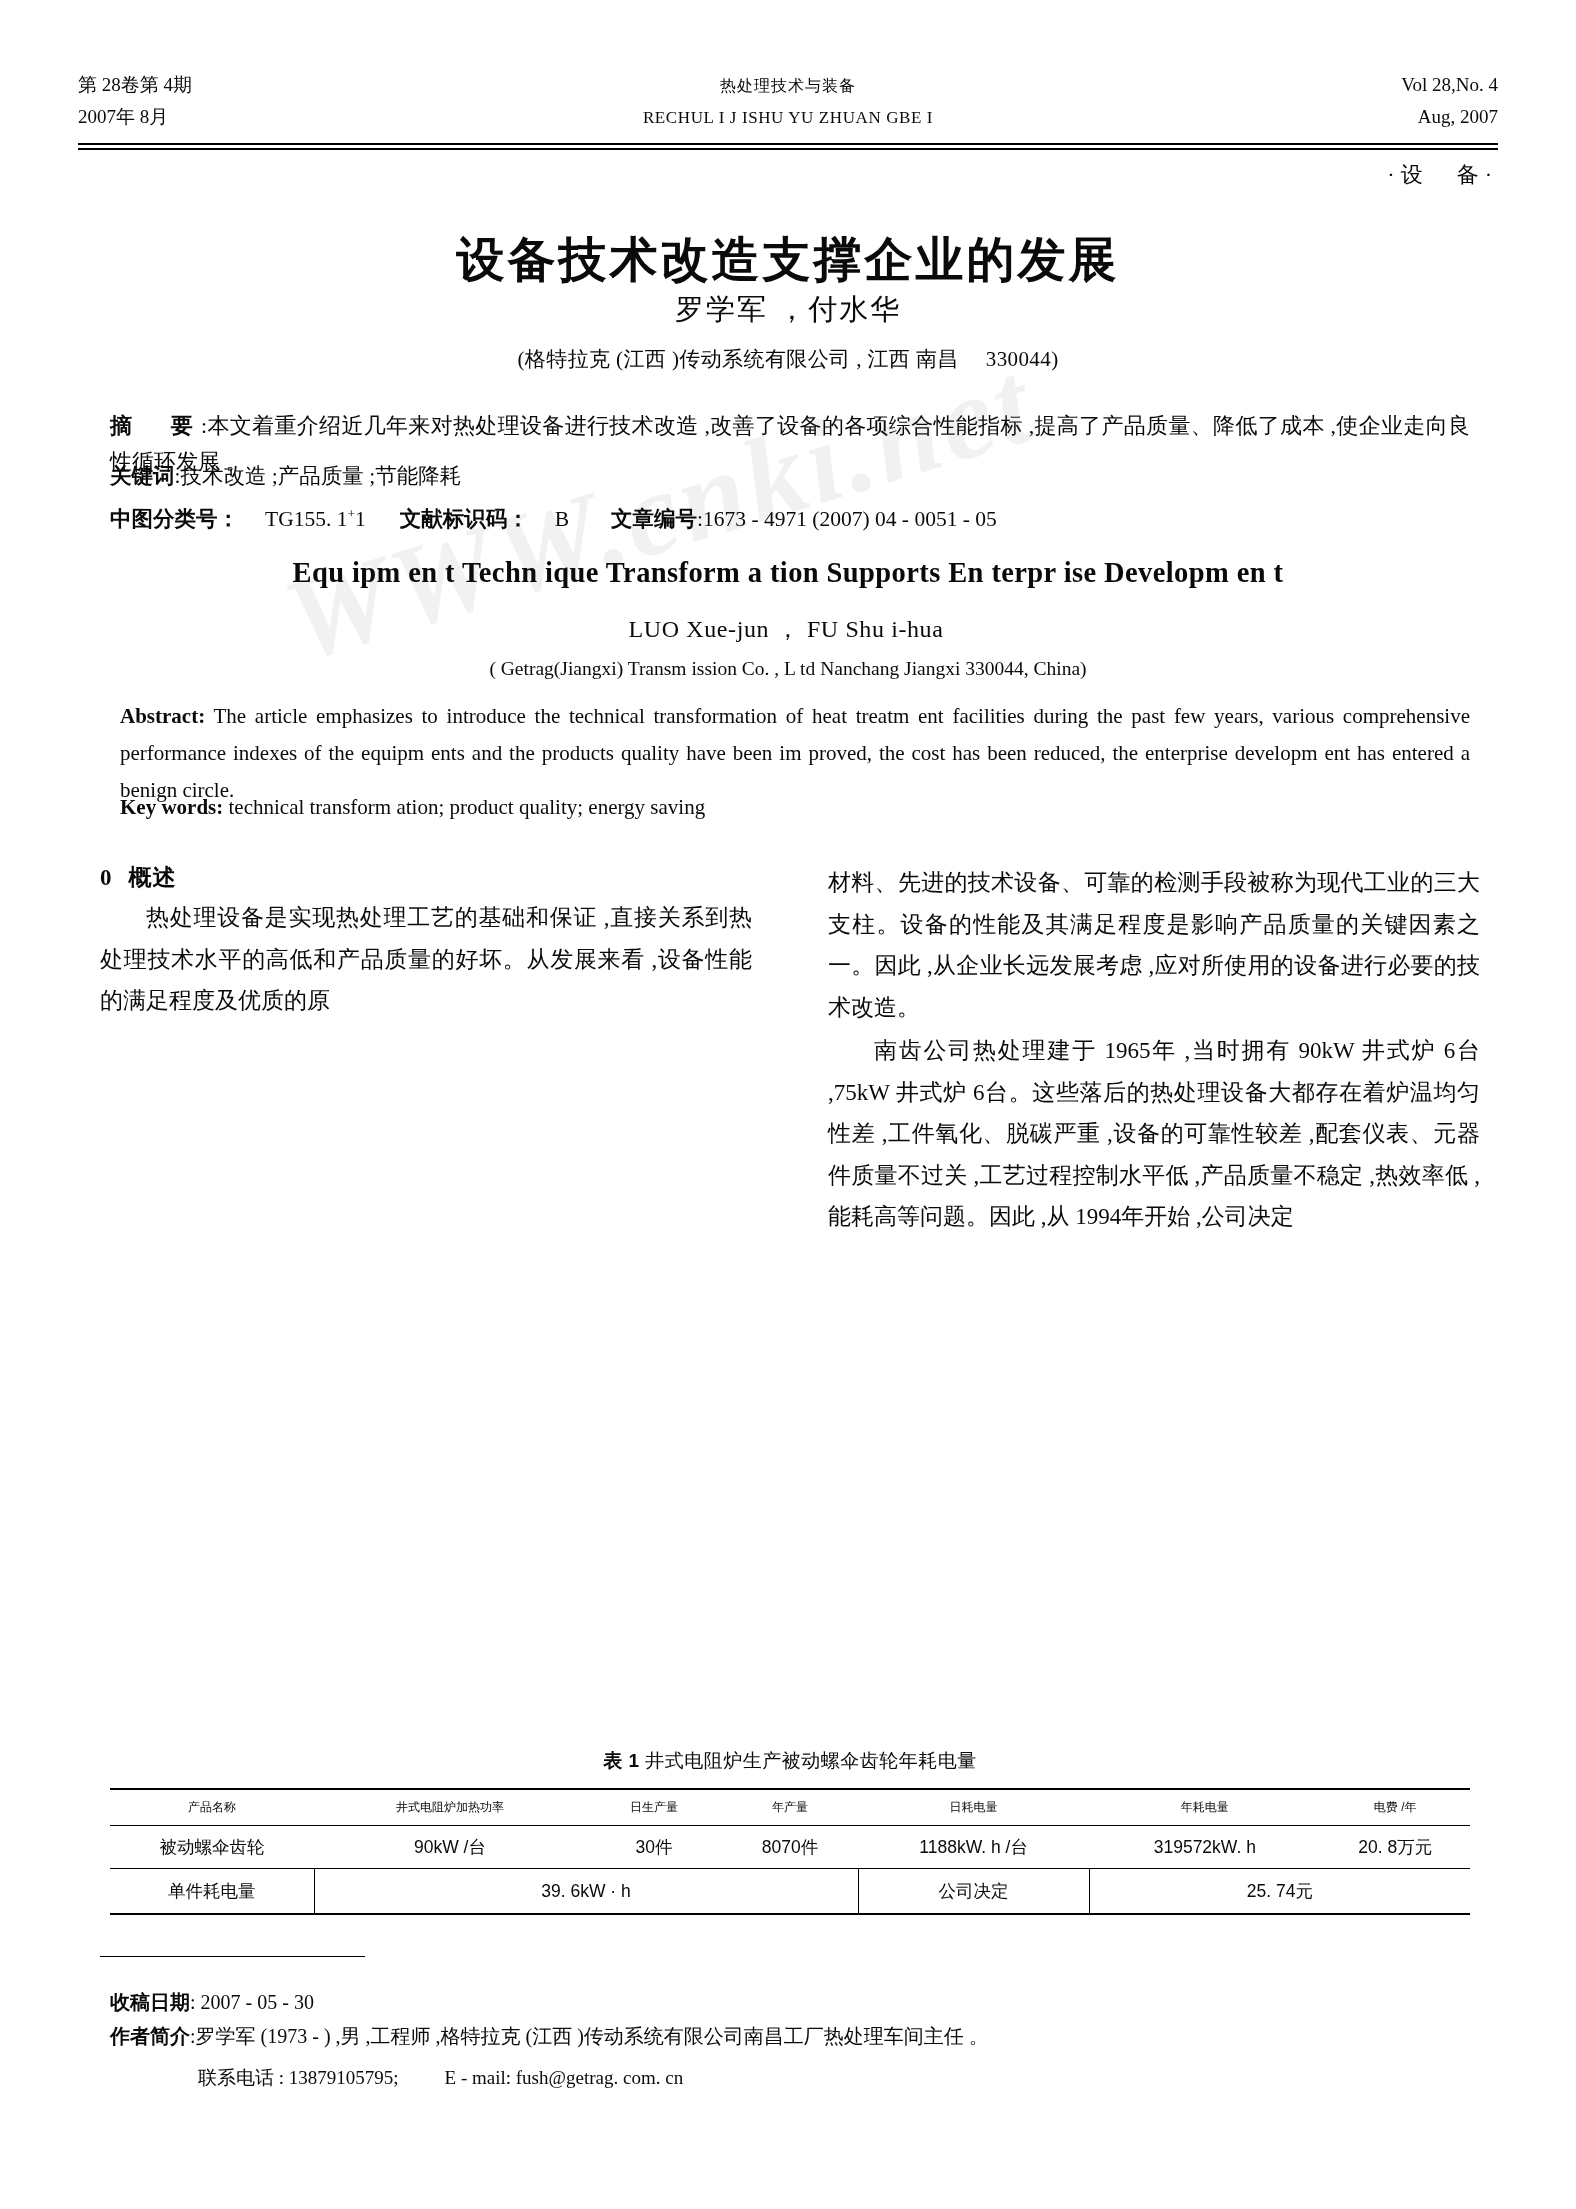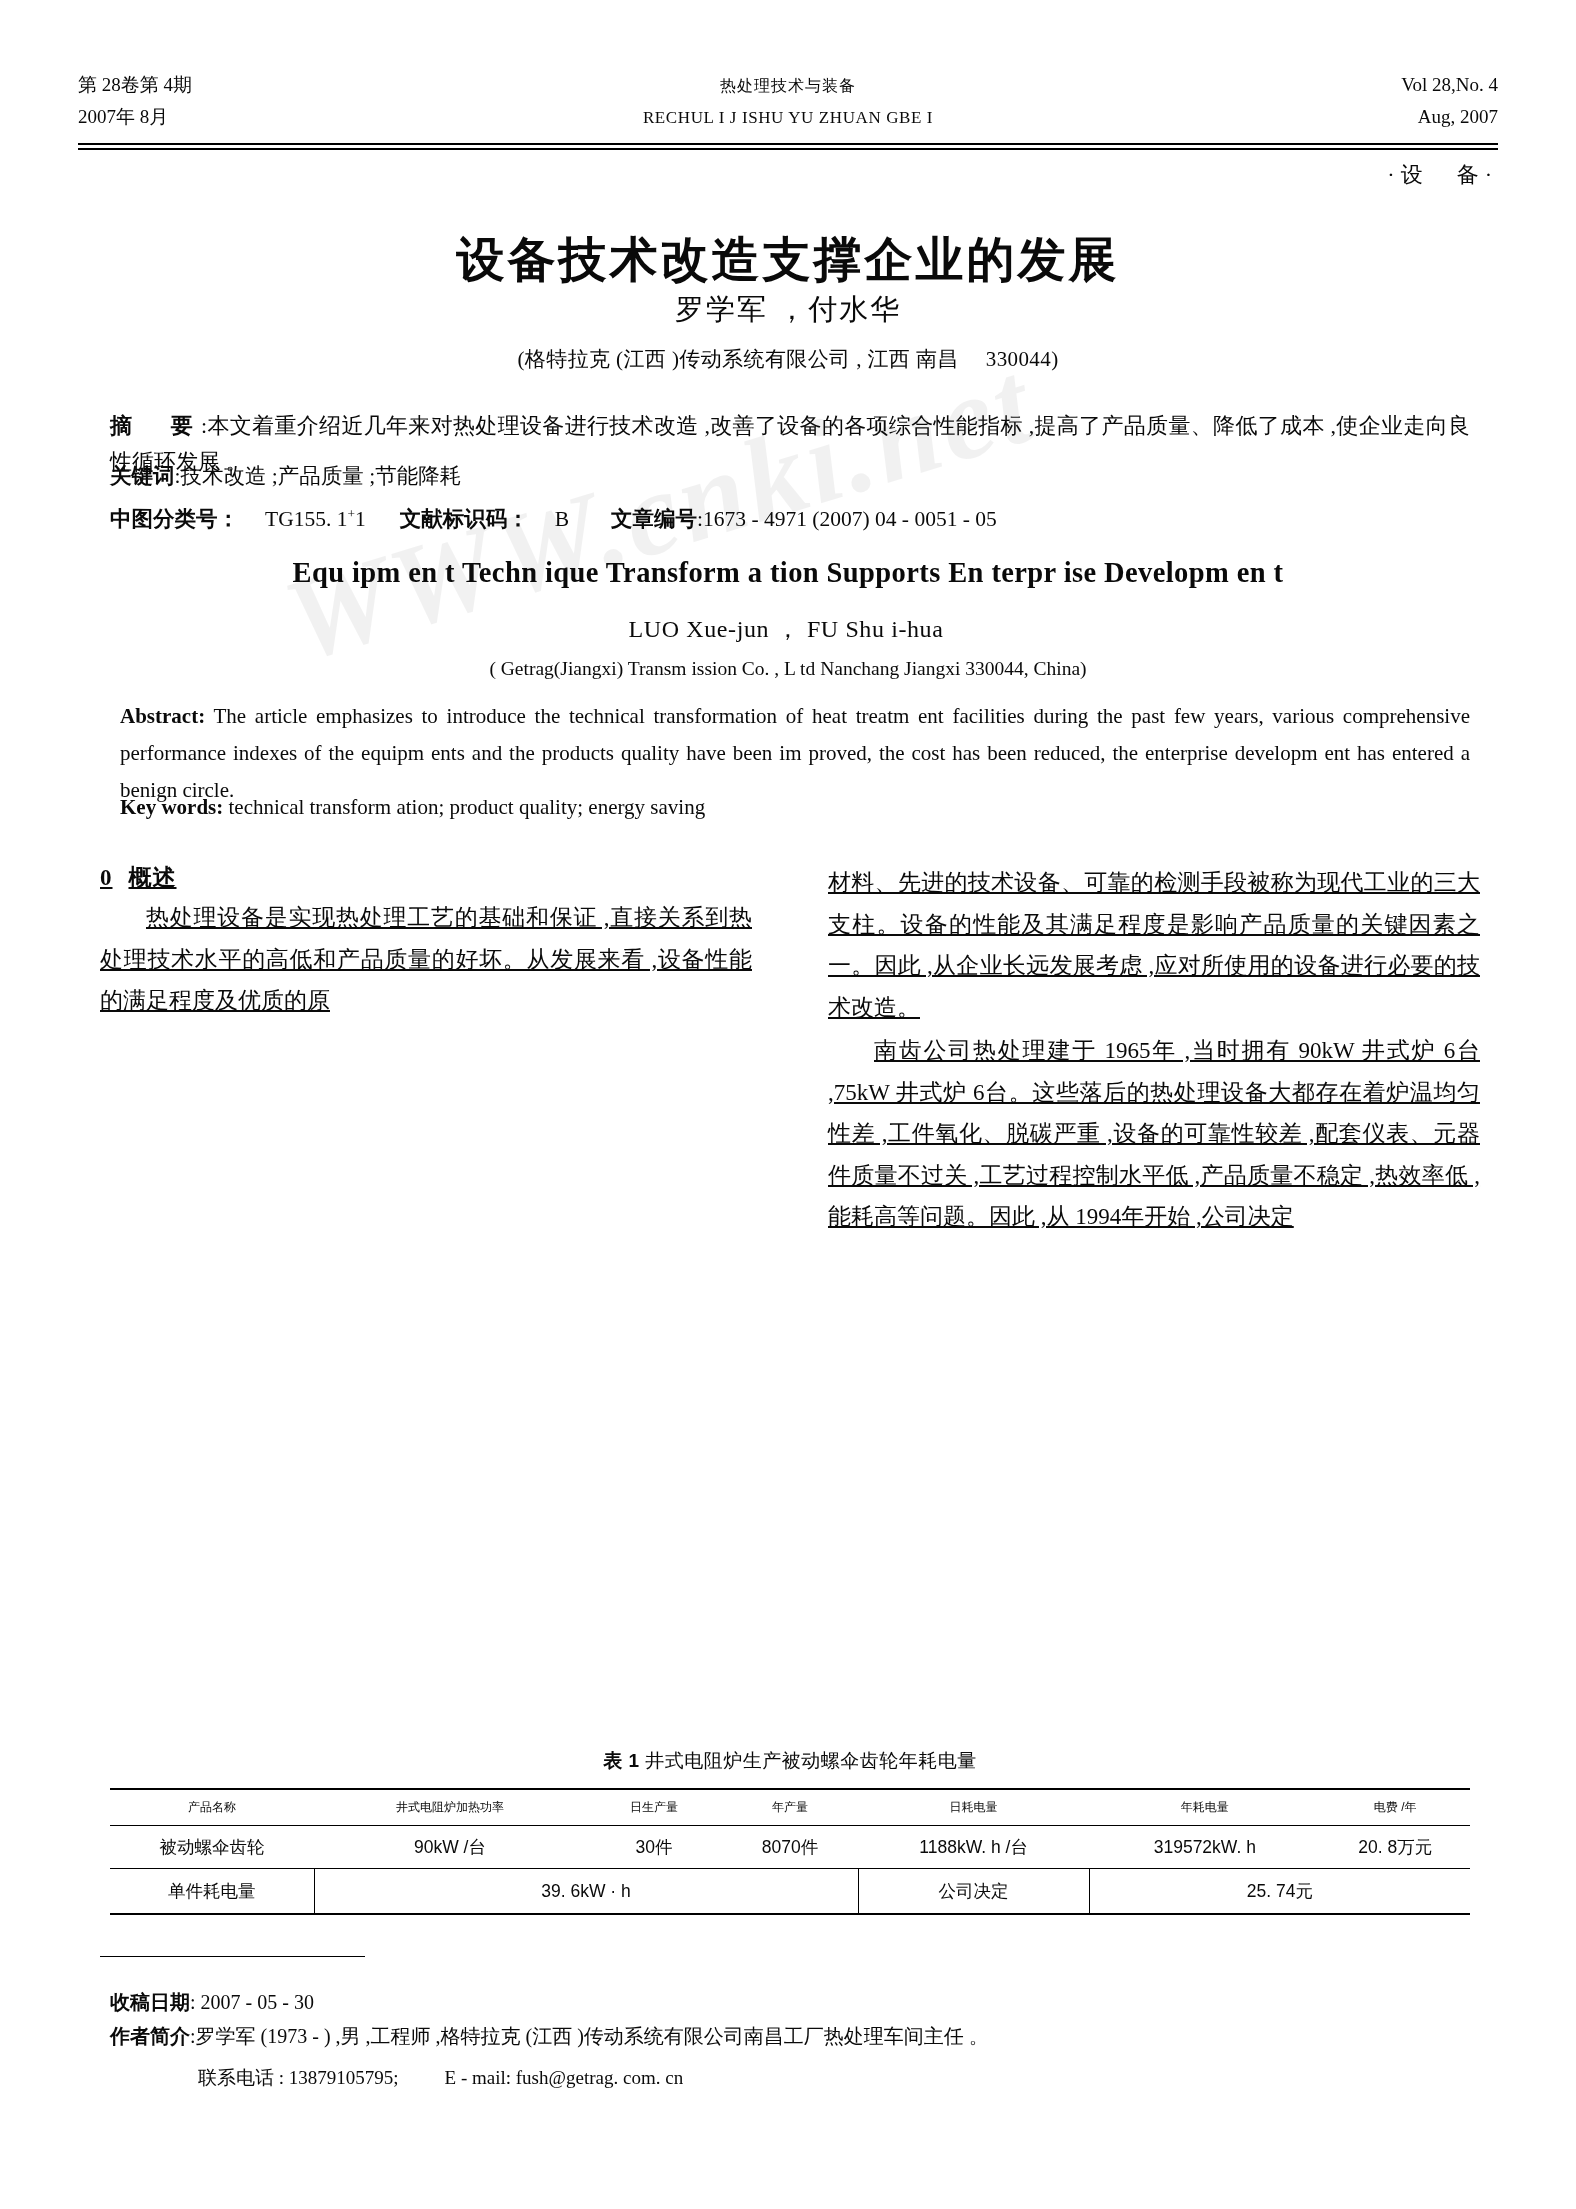--- a/index.html
+++ b/index.html
@@ -206,21 +206,20 @@
   .kw-en .lbl { font-weight: 700; }
 
   
   .cols {
     position: absolute;
     left: 100px;
     top: 862px;
     width: 1380px;
     display: flex;
     gap: 76px;
-    text-decoration: underline;
   }
   .col { width: 653px; }
   .sec-head {
     font-size: 23px;
     font-weight: 700;
     font-family: "Liberation Sans", sans-serif;
     margin: 0 0 4px 0;
     letter-spacing: 1px;
   }
   .sec-head .num {

